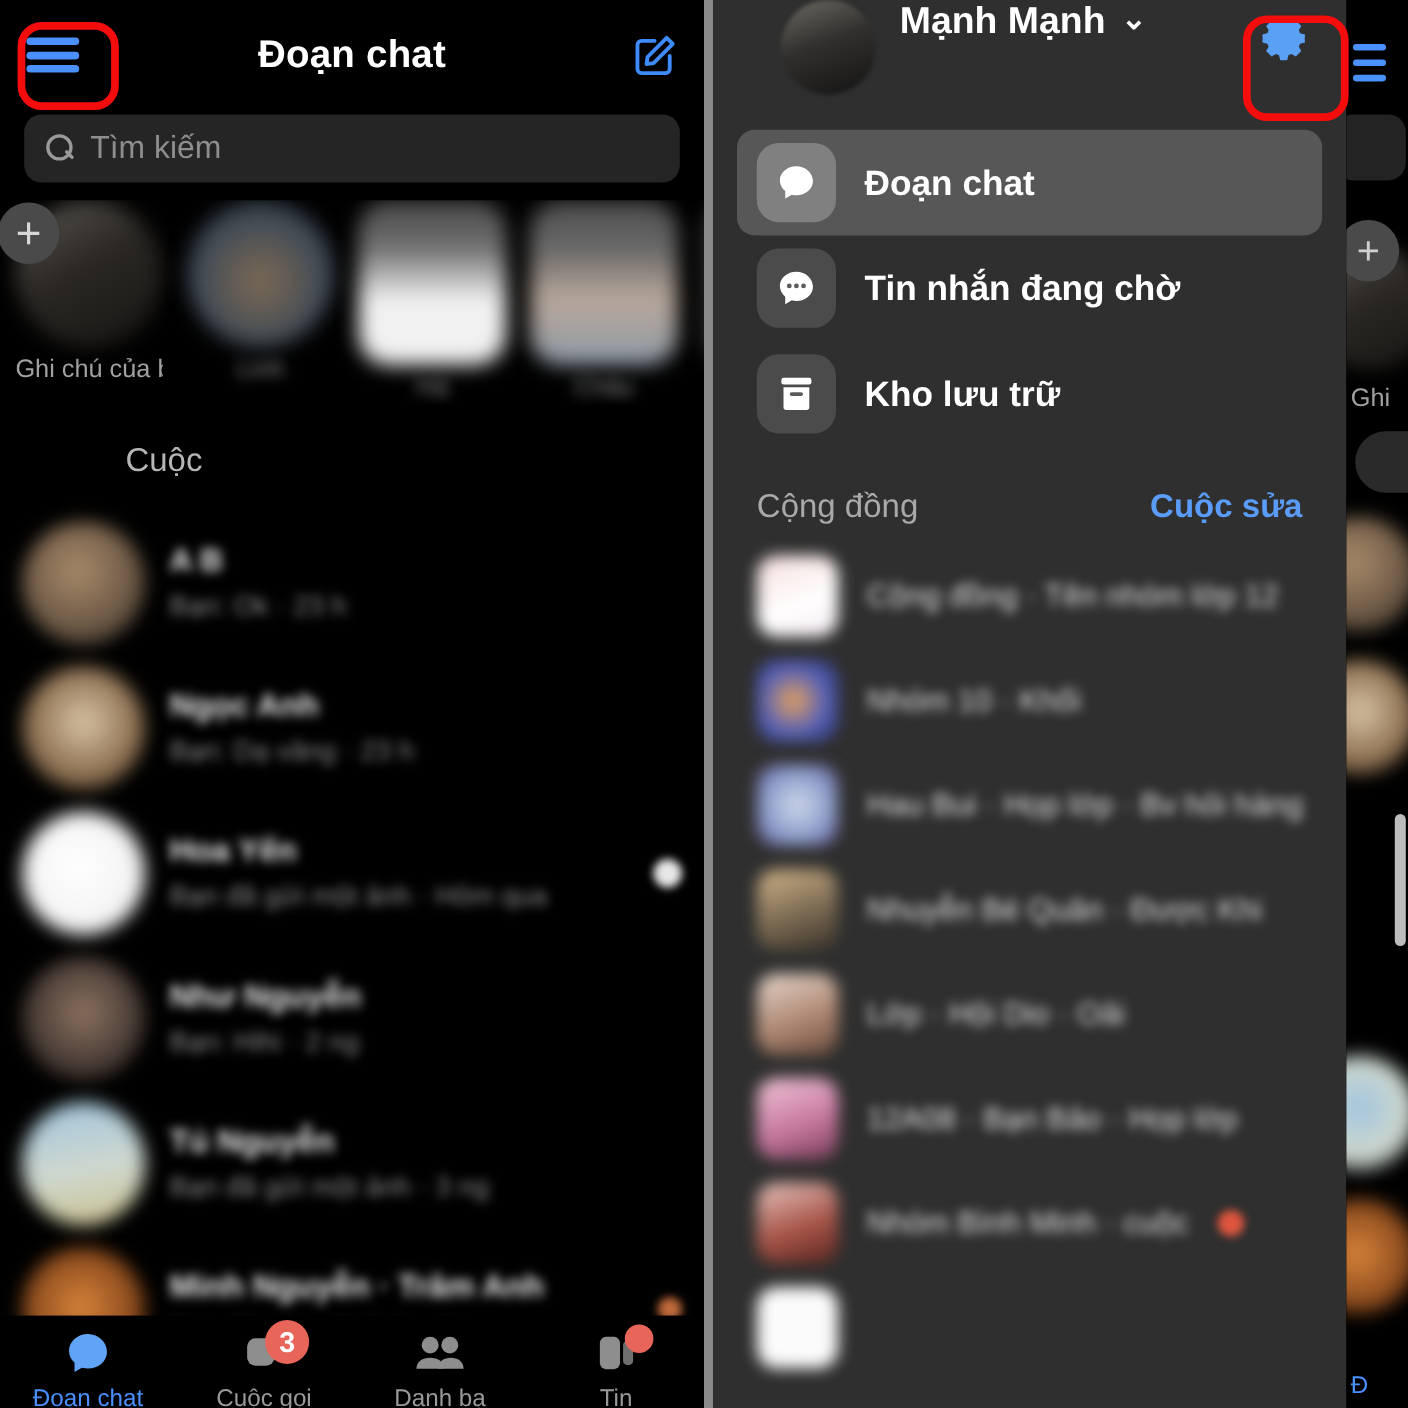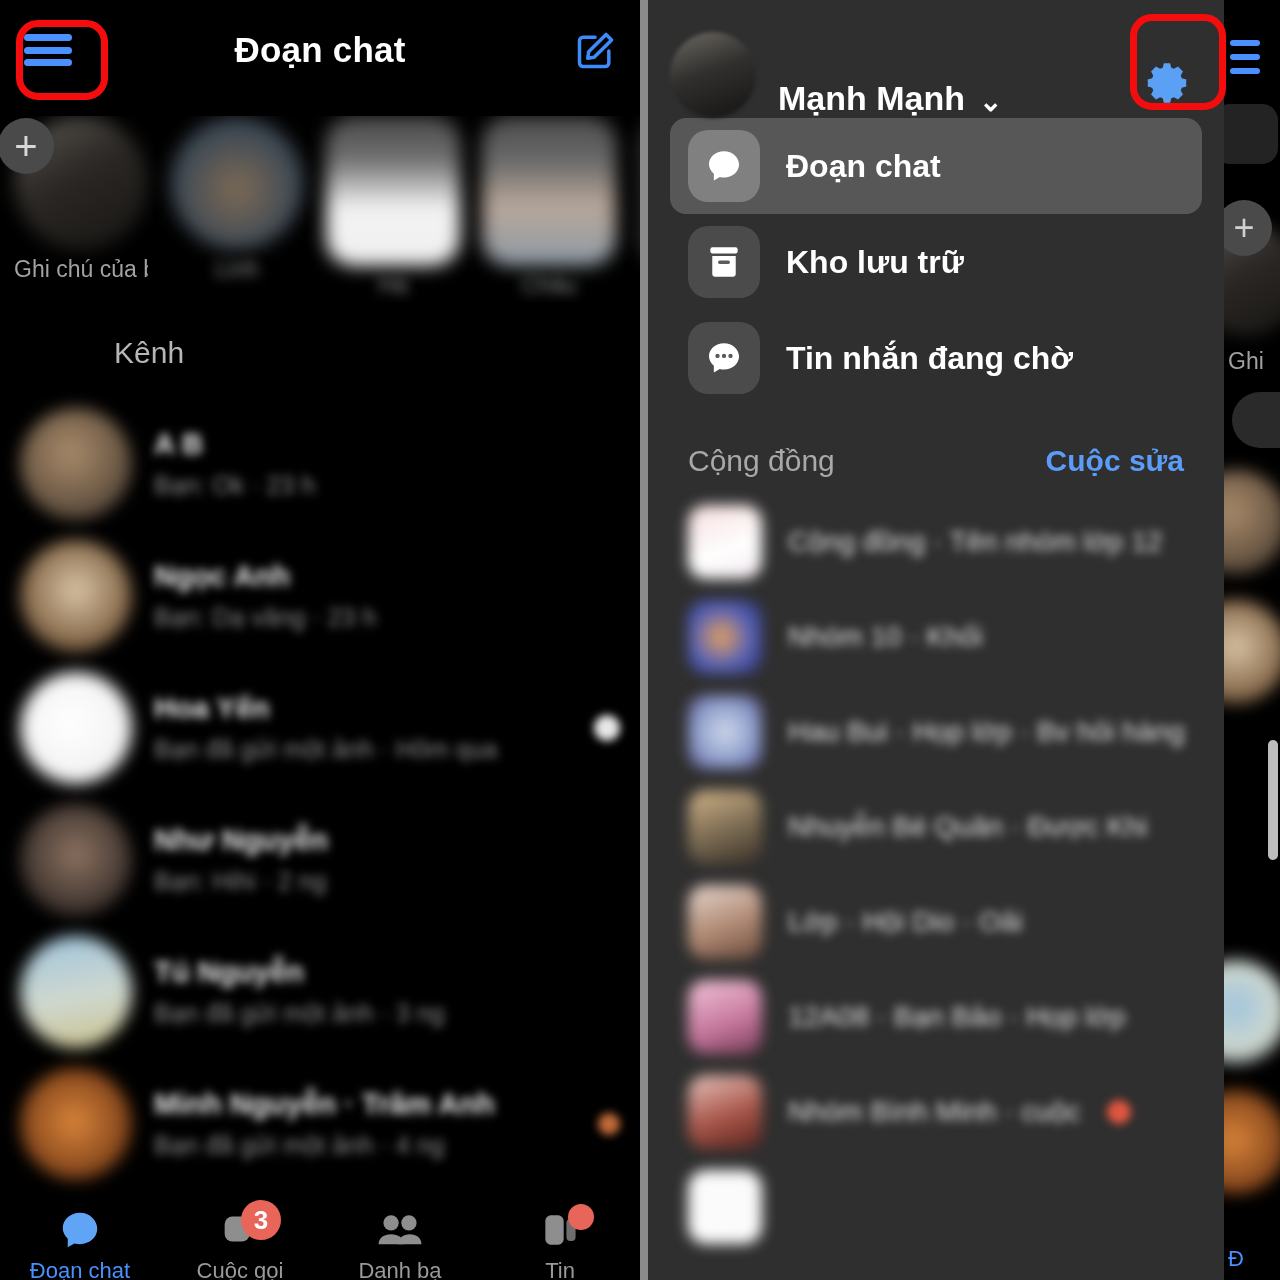--- a/index.html
+++ b/index.html
@@ -109,21 +109,21 @@
   .navitem .navlabel { color: #9a9a9a; }
   .badge {
     position: absolute; top: -6px; right: -18px; min-width: 40px; height: 40px; padding: 0 8px;
     background: #e8655a; color: #fff; border-radius: 20px;
     display:flex; align-items:center; justify-content:center; font-size: 26px; font-weight: bold;
   }
   .badge.dot { min-width: 26px; width: 26px; height: 26px; padding: 0; top: -2px; right: -12px; }
 
   
   .drawer { position: absolute; inset: 0 56px 0 0; background: #2f2f2f; overflow: hidden; }
-  .d-topbar { height: 118px; display: flex; align-items: flex-end; padding: 0 22px; position: relative; }
+  .d-topbar { height: 118px; display: flex; align-items: flex-start; padding: 0 22px; position: relative; margin-left: 40px; }
   .d-avatar { width: 86px; height: 86px; border-radius: 50%; flex:0 0 auto; filter: blur(2px); }
   .d-name { margin-left: 22px; font-size: 34px; font-weight: bold; color: #fff; }
   .d-caret { margin-left: 14px; color: #fff; font-size: 28px; font-weight: bold; }
   .gear-wrap { margin-left: auto; width: 70px; height: 70px; display:flex; align-items:center; justify-content:center; }
   .gear-wrap svg { width: 54px; height: 54px; }
 
   .menu { padding: 0 22px; }
   .menu-item {
     display: flex; align-items: center; height: 96px; border-radius: 16px; padding: 0 18px; gap: 26px;
   }
@@ -189,20 +189,24 @@
       </div>
       <div class="l-title">Đoạn chat</div>
       <div class="compose-icon">
         <svg viewBox="0 0 24 24" fill="none" stroke="#3d8bfd" stroke-width="1.9" stroke-linecap="round" stroke-linejoin="round">
           <path d="M17.5 3.5 L20.5 6.5 L11 16 L7.5 16.5 L8 13 Z"></path>
           <path d="M19 12.5 V19 a2 2 0 0 1 -2 2 H5 a2 2 0 0 1 -2 -2 V7 a2 2 0 0 1 2 -2 h6.5"></path>
         </svg>
       </div>
     </div>
 
+    <div class="searchbar">
+      <span class="search-glyph"></span>
+      <span class="search-placeholder">Tìm kiếm</span>
+    </div>
 
     <div class="stories">
       <div class="story first">
         <div class="story-thumb" style="background:linear-gradient(150deg,#5d5a55,#2a2724 45%,#171513);"></div>
         <div class="plus-badge">+</div>
         <div class="story-label">Ghi chú của b...</div>
       </div>
 
       <div class="story">
         <div class="story-thumb" style="background:radial-gradient(circle at 50% 55%,#7d6a55,#3f4a55 60%,#10141a);"></div>
@@ -219,21 +223,21 @@
         <div class="story-label blur">Châu</div>
       </div>
 
       <div class="story">
         <div class="story-thumb sq" style="background:#2b2b2b;"></div>
 
       </div>
     </div>
 
     <div class="tabs">
-      <div class="tab-plain">Kênh</div>
+      <div class="tab-plain">Cuộc</div>
     </div>
 
     <div class="chatlist">
       <div class="chatrow">
         <div class="chat-avatar" style="background:radial-gradient(circle at 45% 40%,#a98a6a,#6d5a46 55%,#2b2522);"></div>
         <div class="chat-texts">
           <div class="chat-name">A B</div>
           <div class="chat-snippet">Bạn: Ok · 23 h</div>
         </div>
       </div>
@@ -348,42 +352,42 @@
 
         <div class="menu-item active">
           <span class="menu-icon">
             <svg viewBox="0 0 24 24">
                 <path d="M12 3.5c-4.8 0-8.6 3.3-8.6 7.4 0 2.2 1.1 4.1 2.8 5.5v3.9l3.4-2c.8.2 1.6.3 2.4.3 4.8 0 8.6-3.3 8.6-7.4S16.8 3.5 12 3.5z"></path>
               </svg>
           </span>
           <span class="menu-label">Đoạn chat</span>
         </div>
 
-
-        <div class="menu-item">
-          <span class="menu-icon">
-            <svg viewBox="0 0 24 24">
-              <rect x="4.2" y="3.6" width="15.6" height="3.6" rx="1.2"></rect>
-              <path d="M5.3 8.6h13.4V19a1.4 1.4 0 0 1-1.4 1.4H6.7A1.4 1.4 0 0 1 5.3 19V8.6z"></path>
-              <rect x="8.6" y="11.2" width="6.8" height="1.9" rx=".9" fill="#5c5c5c"></rect>
-            </svg>
-          </span>
-          <span class="menu-label">Kho lưu trữ</span>
-        </div>
 
         <div class="menu-item">
           <span class="menu-icon">
             <svg viewBox="0 0 24 24">
               <path d="M12 3.5c-4.8 0-8.6 3.3-8.6 7.4 0 2.2 1.1 4.1 2.8 5.5v3.9l3.4-2c.8.2 1.6.3 2.4.3 4.8 0 8.6-3.3 8.6-7.4S16.8 3.5 12 3.5z"></path>
               <circle cx="8.3" cy="10.8" r="1.25" fill="#5c5c5c"></circle>
               <circle cx="12" cy="10.8" r="1.25" fill="#5c5c5c"></circle>
               <circle cx="15.7" cy="10.8" r="1.25" fill="#5c5c5c"></circle>
             </svg>
           </span>
           <span class="menu-label">Tin nhắn đang chờ</span>
+        </div>
+
+        <div class="menu-item">
+          <span class="menu-icon">
+            <svg viewBox="0 0 24 24">
+              <rect x="4.2" y="3.6" width="15.6" height="3.6" rx="1.2"></rect>
+              <path d="M5.3 8.6h13.4V19a1.4 1.4 0 0 1-1.4 1.4H6.7A1.4 1.4 0 0 1 5.3 19V8.6z"></path>
+              <rect x="8.6" y="11.2" width="6.8" height="1.9" rx=".9" fill="#5c5c5c"></rect>
+            </svg>
+          </span>
+          <span class="menu-label">Kho lưu trữ</span>
         </div>
       </div>
 
       <div class="section-head">
         <span class="section-title">Cộng đồng</span>
         <span class="section-action">Cuộc sửa</span>
       </div>
 
       <div class="community">
         <div class="comm-row">

